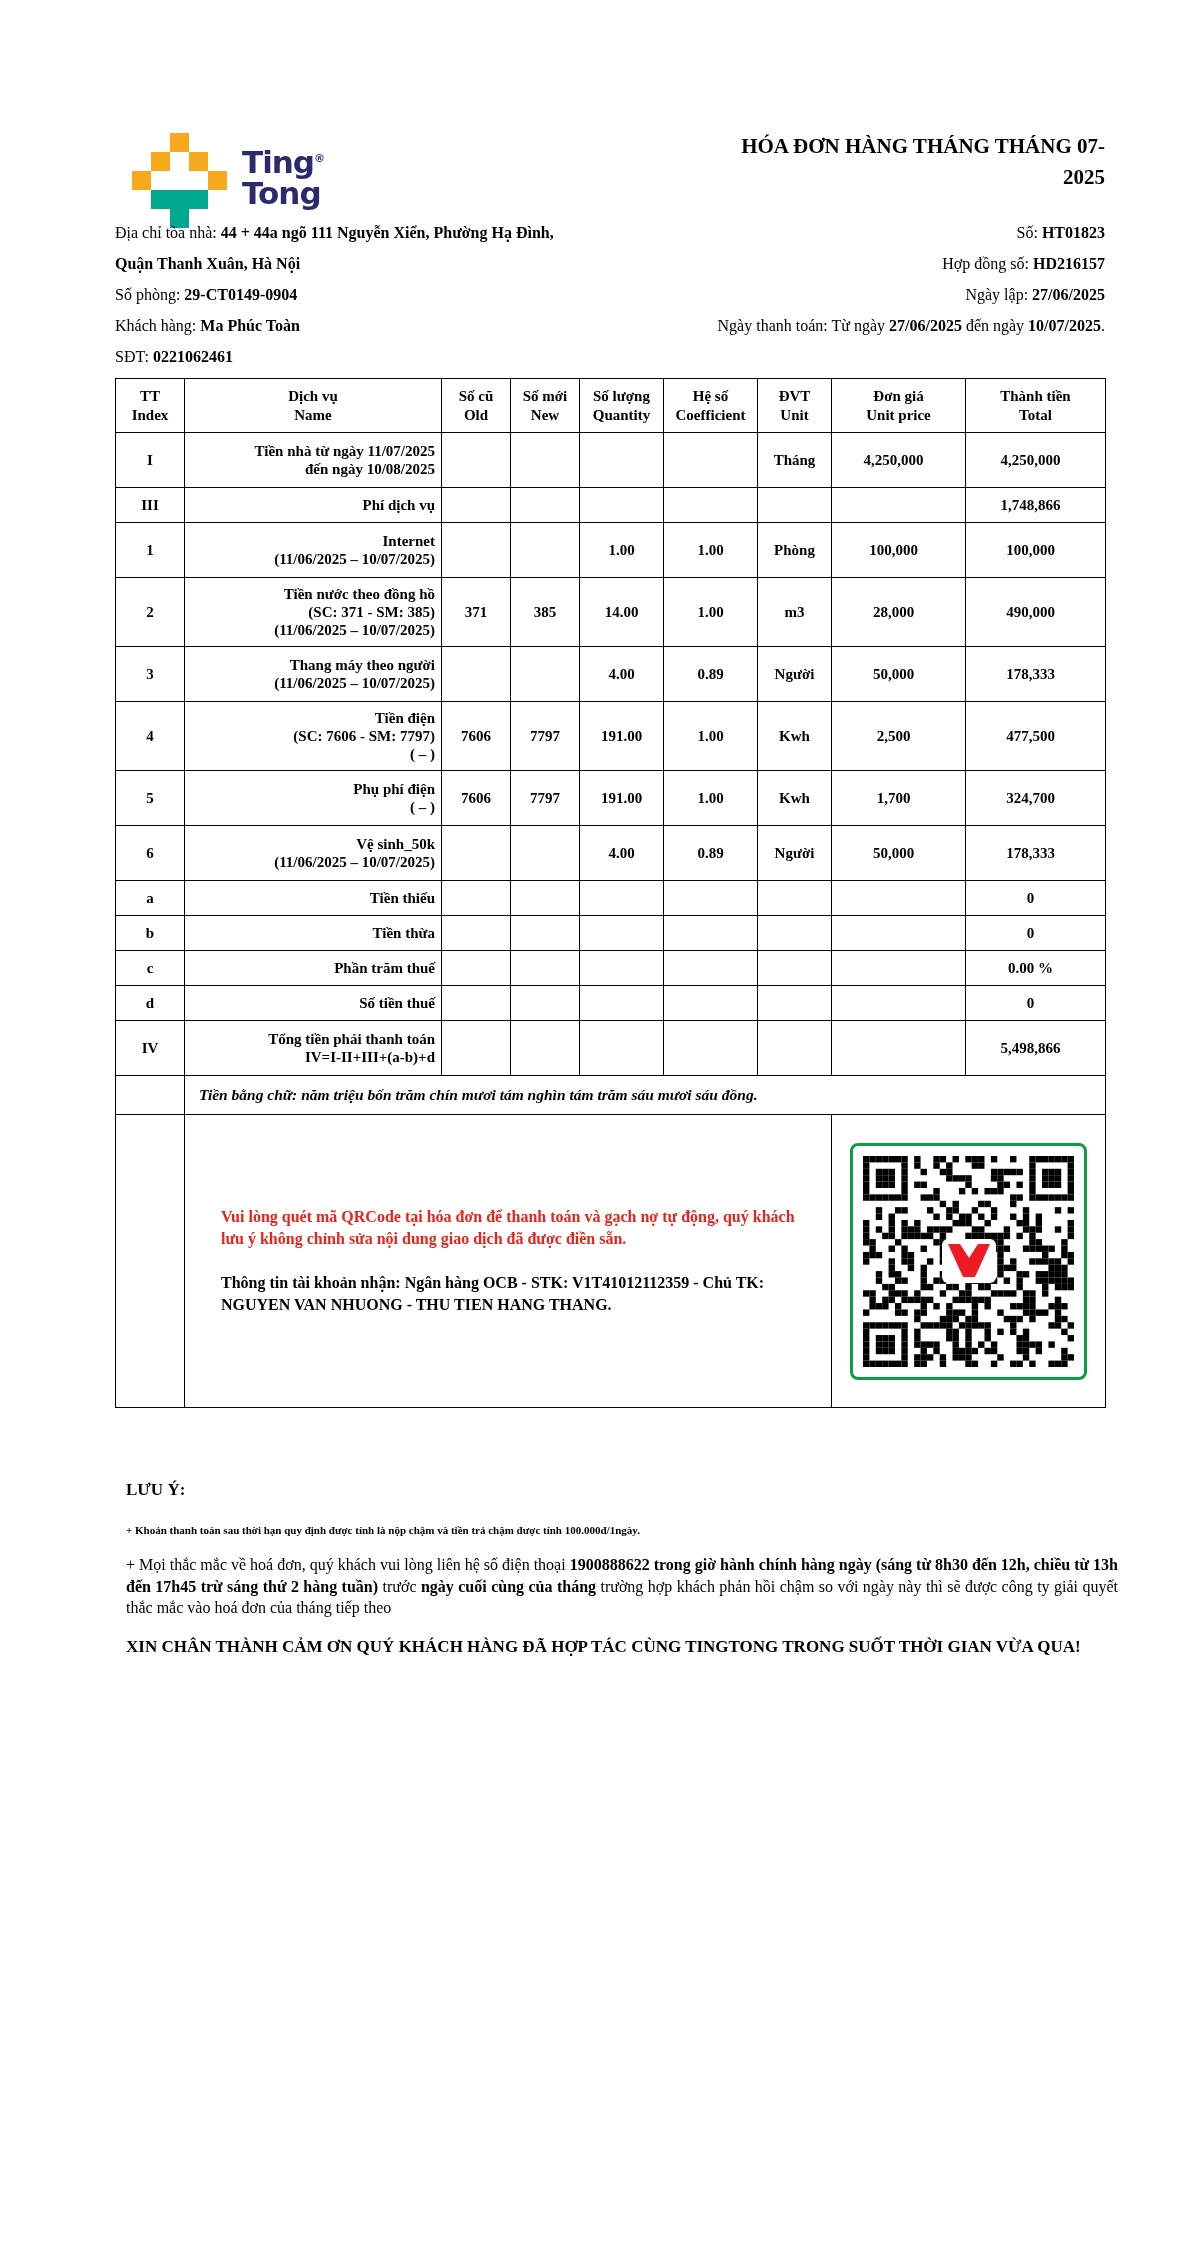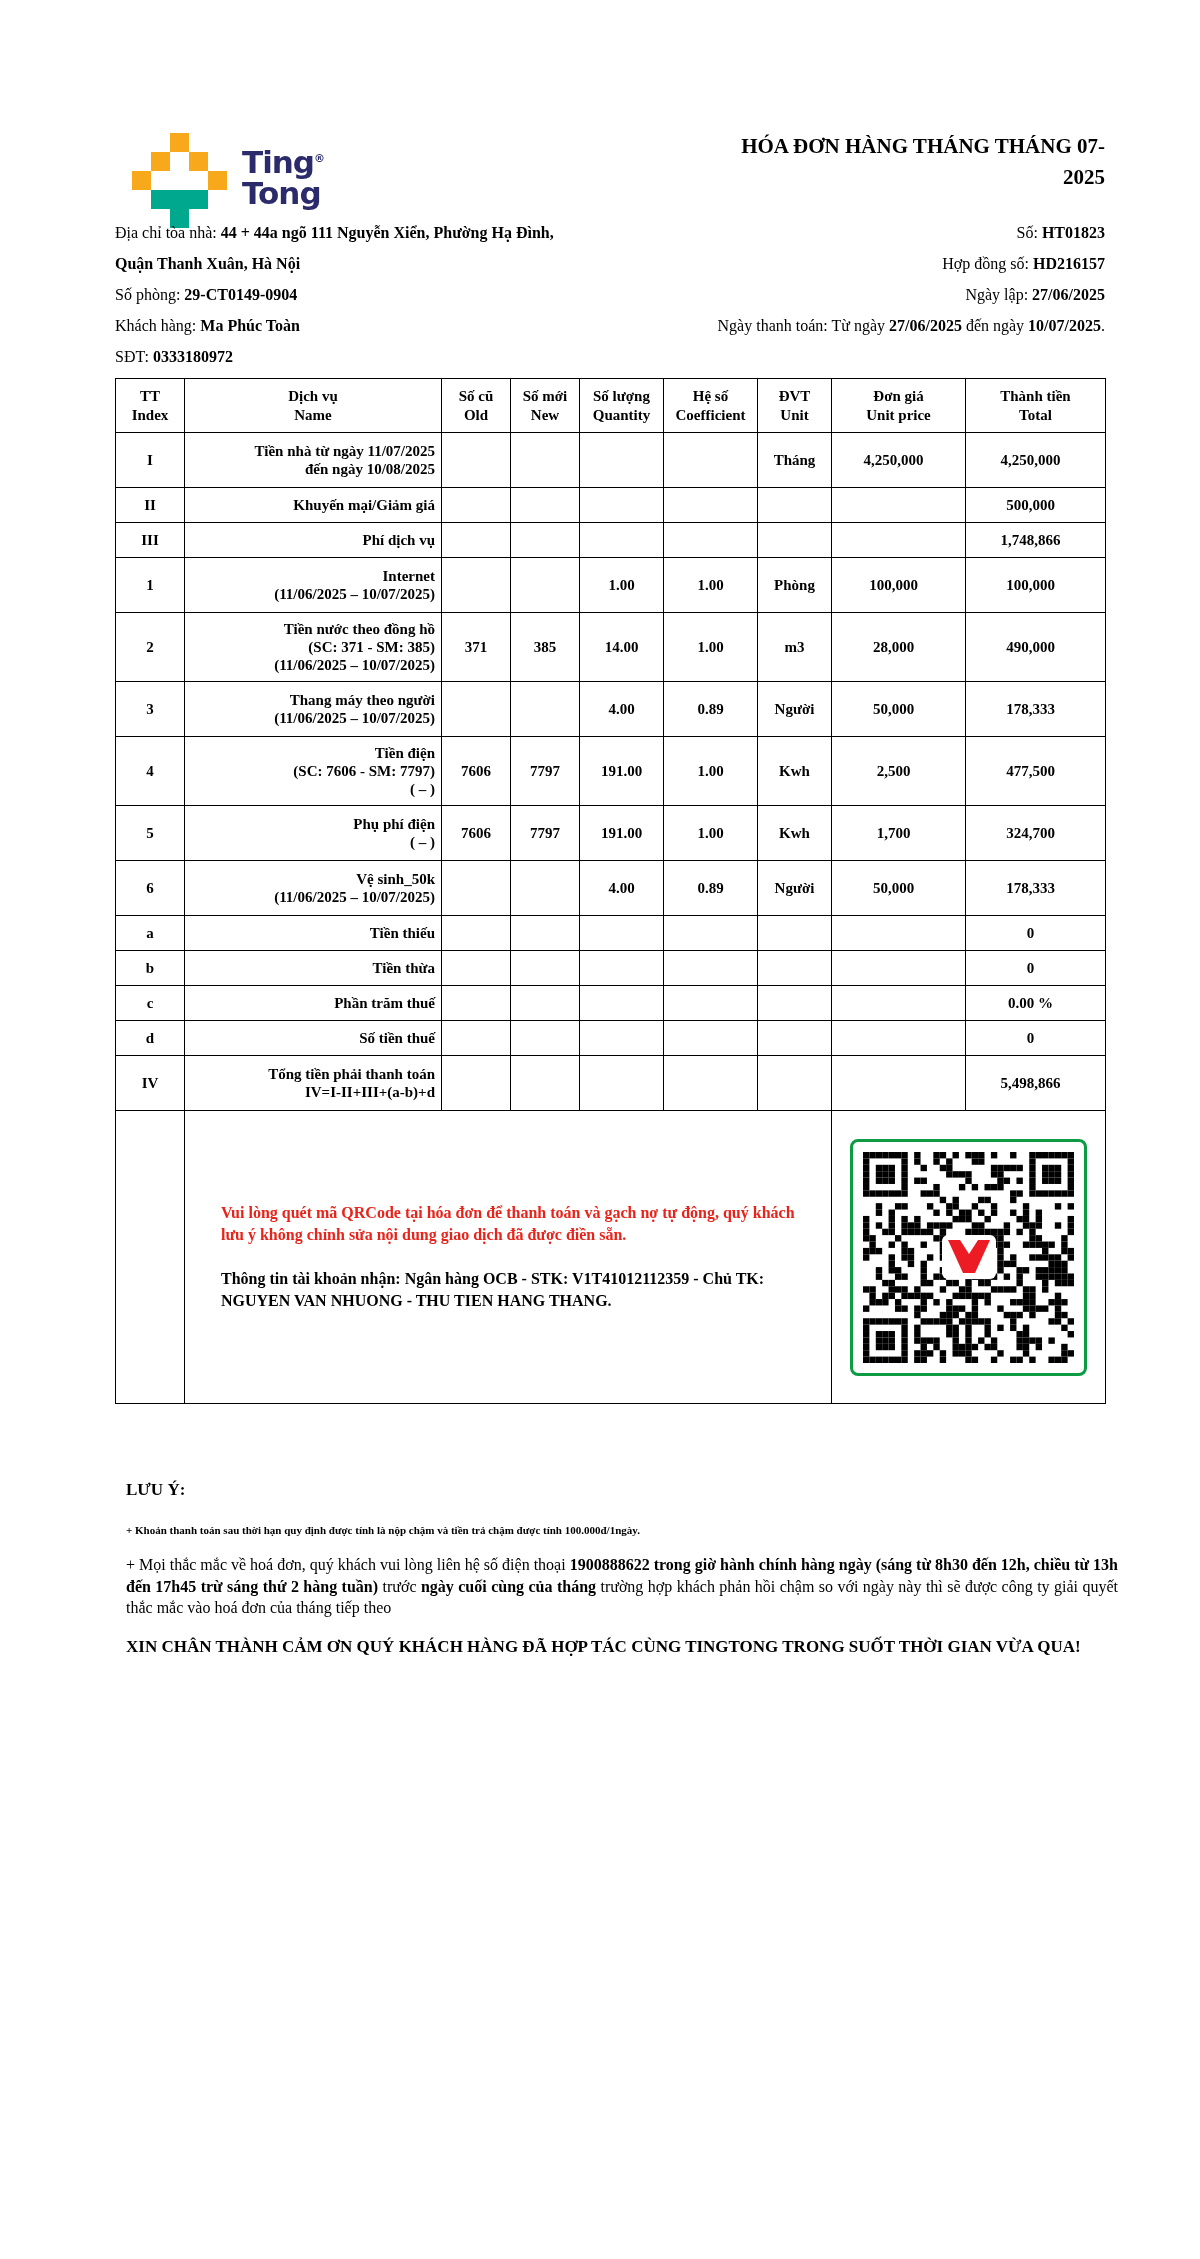--- a/index.html
+++ b/index.html
@@ -81,21 +81,21 @@
       </div>
       <div class="info-row">
         <div><span>Số phòng: </span><span class="b">29-CT0149-0904</span></div>
         <div><span>Ngày lập: </span><span class="b">27/06/2025</span></div>
       </div>
       <div class="info-row">
         <div><span>Khách hàng: </span><span class="b">Ma Phúc Toàn</span></div>
         <div><span>Ngày thanh toán: Từ ngày </span><span class="b">27/06/2025</span><span> đến ngày </span><span class="b">10/07/2025</span><span>.</span></div>
       </div>
       <div class="info-row">
-        <div><span>SĐT: </span><span class="b">0333180972</span></div>
+        <div><span>SĐT: </span><span class="b">0221062461</span></div>
         <div></div>
       </div>
     </div>
 
   <table class="inv">
     <colgroup>
       <col style="width:69px">
         <col style="width:257px">
         <col style="width:69px">
         <col style="width:69px">
@@ -154,33 +154,20 @@
           </td>
           <td class="c-mid"></td>
           <td class="c-mid"></td>
           <td class="c-mid"></td>
           <td class="c-mid"></td>
           <td class="c-mid">Tháng</td>
           <td class="c-money">4,250,000</td>
           <td class="c-money">4,250,000</td>
         </tr>
         <tr style="height: 35px;">
-          <td class="c-idx">II</td>
-          <td class="c-name">
-            <div>Khuyến mại/Giảm giá</div>
-          </td>
-          <td class="c-mid"></td>
-          <td class="c-mid"></td>
-          <td class="c-mid"></td>
-          <td class="c-mid"></td>
-          <td class="c-mid"></td>
-          <td class="c-money"></td>
-          <td class="c-money">500,000</td>
-        </tr>
-        <tr style="height: 35px;">
           <td class="c-idx">III</td>
           <td class="c-name">
             <div>Phí dịch vụ</div>
           </td>
           <td class="c-mid"></td>
           <td class="c-mid"></td>
           <td class="c-mid"></td>
           <td class="c-mid"></td>
           <td class="c-mid"></td>
           <td class="c-money"></td>
@@ -333,20 +320,26 @@
           <td class="c-mid"></td>
           <td class="c-mid"></td>
           <td class="c-mid"></td>
           <td class="c-mid"></td>
           <td class="c-mid"></td>
           <td class="c-money"></td>
           <td class="c-money">5,498,866</td>
         </tr>
       </tbody>
     <tbody id="tail">
+      <tr style="height:39px">
+        <td class="c-idx"></td>
+        <td class="words-cell" colspan="8">
+          <span>Tiền bằng chữ: </span><span class="bold">năm triệu bốn trăm chín mươi tám nghìn tám trăm sáu mươi sáu đồng.</span>
+        </td>
+      </tr>
       <tr style="height:293px">
         <td class="c-idx"></td>
         <td class="qrtext" colspan="6">
           <div class="red" id="qr-notice" style="color: rgb(232, 35, 26);">Vui lòng quét mã QRCode tại hóa đơn để thanh toán và gạch nợ tự động, quý khách<br>lưu ý không chỉnh sửa nội dung giao dịch đã được điền sẵn.</div>
           <div class="acc" id="account-info"><span>Thông tin tài khoản nhận: Ngân hàng OCB - STK: </span><span class="b">V1T41012112359</span><span> - Chủ TK:</span><br><span class="b">NGUYEN VAN NHUONG - THU TIEN HANG THANG</span><span>.</span></div>
         </td>
         <td class="qrcell" colspan="2">
           <div class="qrbox" style="border-color: rgb(13, 155, 68);">
             <svg class="qr" id="qr-svg" xmlns="http://www.w3.org/2000/svg" viewBox="0 0 211.20000000000002 211.20000000000002">
                 <g fill="#000">

